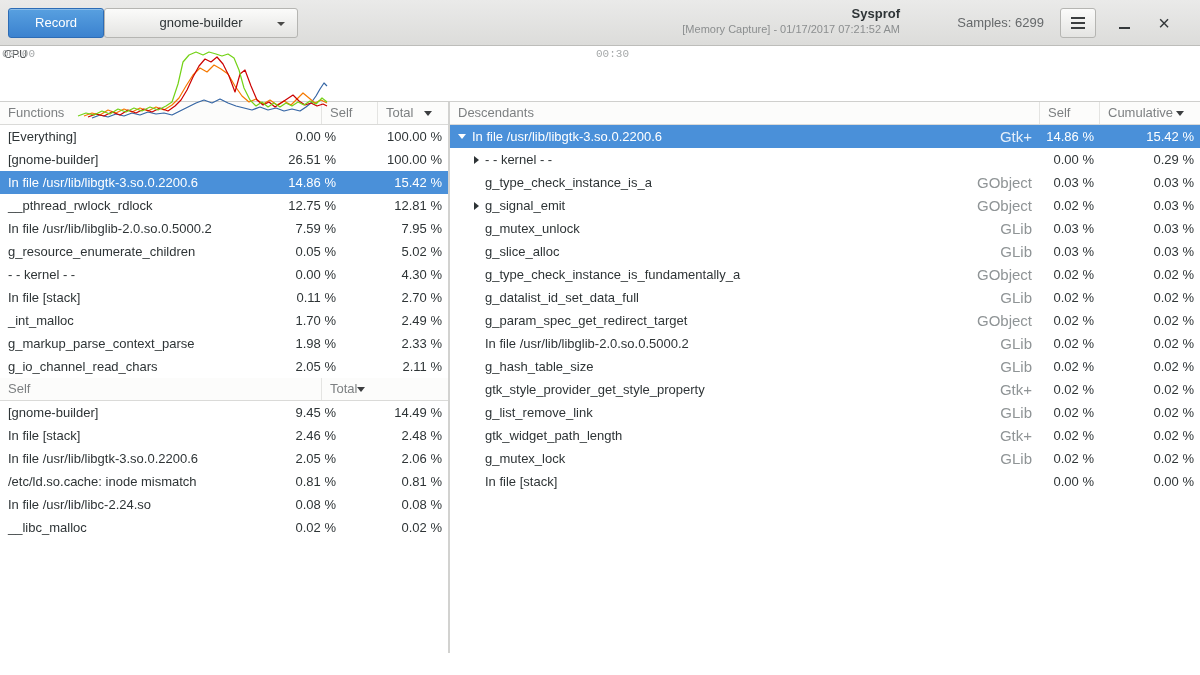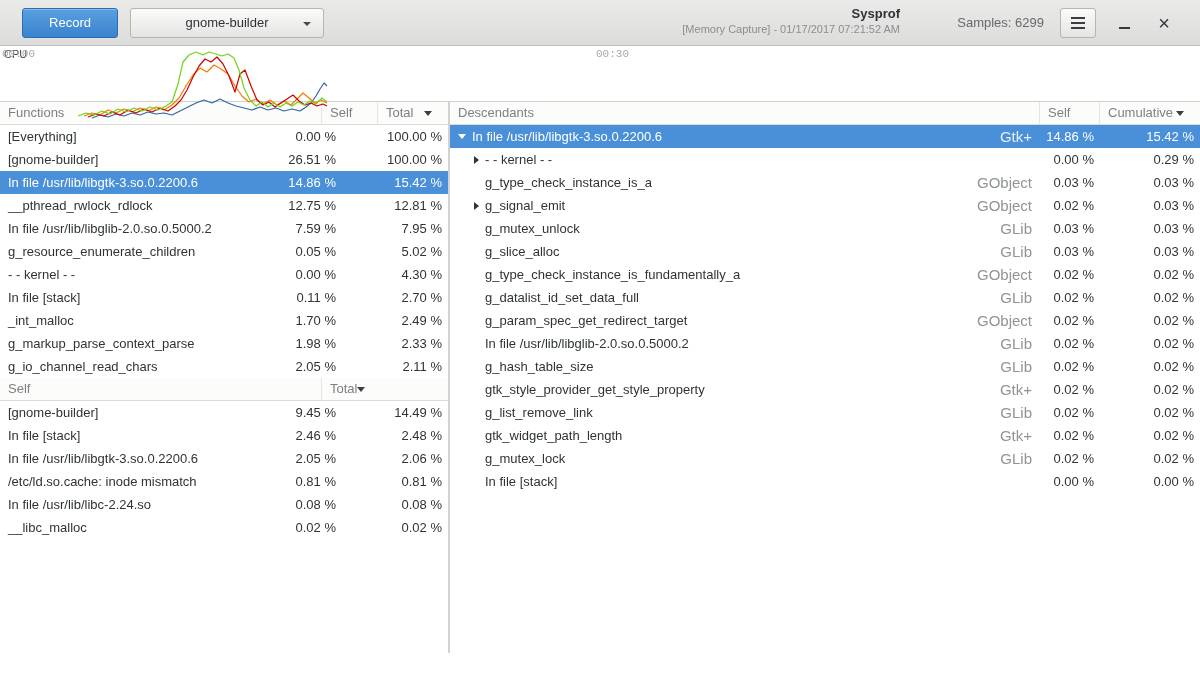--- a/index.html
+++ b/index.html
@@ -2,24 +2,24 @@
 <html><head>
 <meta charset="utf-8">
 <style>
   * { box-sizing: border-box; margin: 0; padding: 0; }
   html,body { width:1200px; height:675px; overflow:hidden; }
   body { font-family:"Liberation Sans","DejaVu Sans",sans-serif; font-size:13px; color:#2e3436; background:#fff; }
 
   
   .titlebar { height:46px; background:linear-gradient(#eaeae9,#dcdcda); border-bottom:1px solid #bdbdba;
               display:flex; align-items:center; position:relative; }
-  .btn-record { margin-left:22px; width:96px; height:30px; border:1px solid #2d6cb5; border-radius:3px;
+  .btn-record { margin-left:8px; width:96px; height:30px; border:1px solid #2d6cb5; border-radius:3px;
                 background:linear-gradient(#58a0e0,#3b82cf); color:#fff; text-align:center; line-height:28px;
                 box-shadow:inset 0 1px rgba(255,255,255,.3); cursor:pointer; }
-  .combo { margin-left:12px; width:194px; height:30px; border:1px solid #b5b5b2; border-radius:3px;
+  .combo { width:194px; height:30px; border:1px solid #b5b5b2; border-radius:3px;
            background:linear-gradient(#fbfbfa,#e4e4e2); position:relative; text-align:center; line-height:28px;
            color:#2e3436; cursor:pointer; }
   .combo .caret { position:absolute; right:12px; top:13px; width:0; height:0;
                   border-left:4px solid transparent; border-right:4px solid transparent; border-top:4px solid #4a4a48; }
   .title-block { position:absolute; left:300px; right:300px; top:6px; text-align:right; pointer-events:none; }
   .title-main { font-weight:bold; font-size:13px; color:#2e3436; }
   .title-sub { font-size:11px; color:#8b8e8f; margin-top:2px; }
   .titlebar-right { margin-left:auto; display:flex; align-items:center; gap:16px; padding-right:24px; }
   .samples { color:#66696b; }
   .menu-btn { width:36px; height:30px; border:1px solid #b5b5b2; border-radius:3px;

